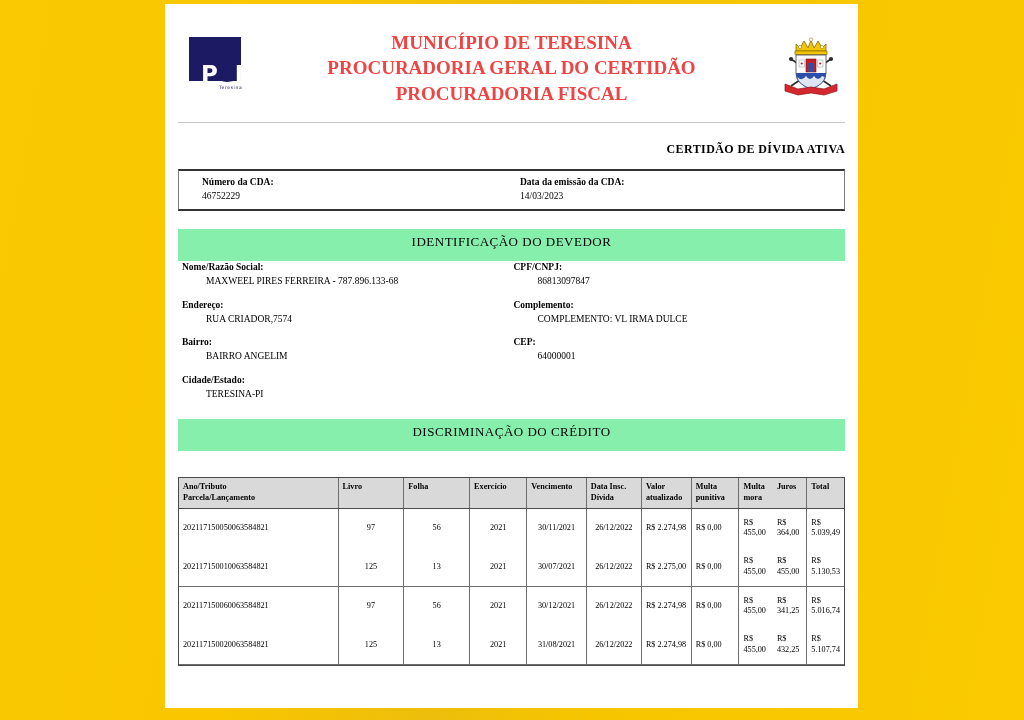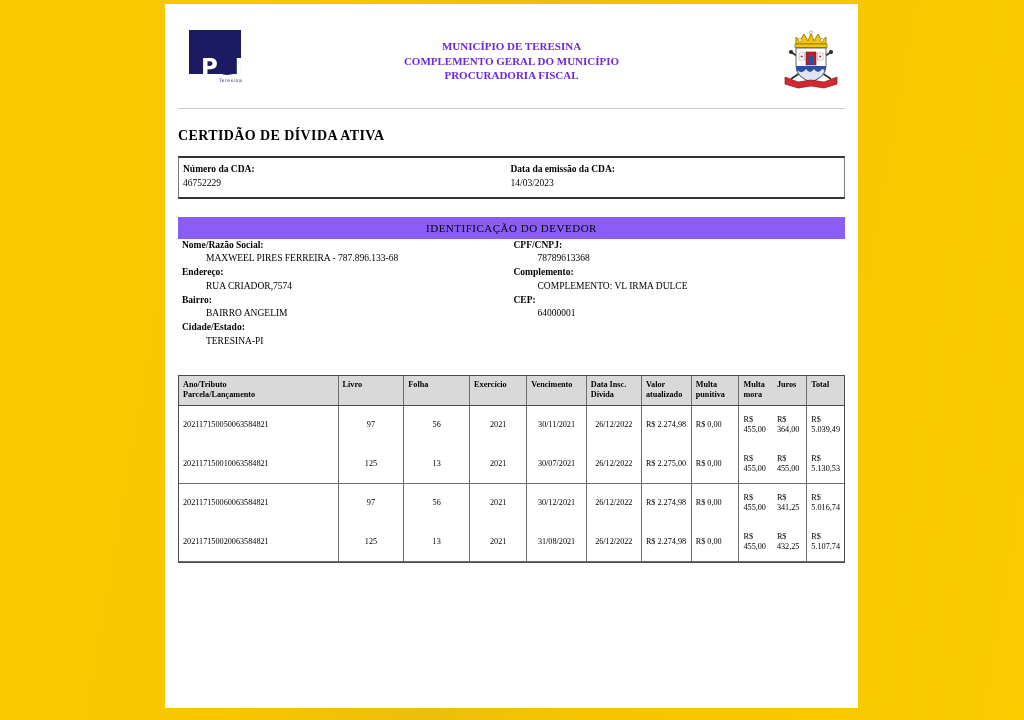--- a/index.html
+++ b/index.html
@@ -72,82 +72,82 @@
     font-family: "DejaVu Sans", sans-serif;
     font-size: 4.5px;
     letter-spacing: .6px;
     color: #1b1a63;
   }
   .header-titles {
     flex: 1 1 auto;
     text-align: center;
     font-family: "Liberation Serif", serif;
     font-weight: bold;
-    font-size: 11px;
+    font-size: 19px;
     line-height: 1.33;
-    color: #6d28d9;
+    color: #ef4444;
   }
   .crest-wrap {
     width: 110px;
     flex: 0 0 110px;
     display: flex;
     justify-content: flex-end;
     align-items: center;
   }
 
   
   .doc-title {
-    text-align: left;
-    font-weight: bold;
-    font-size: 14px;
+    text-align: right;
+    font-weight: bold;
+    font-size: 12px;
     letter-spacing: .4px;
     margin: 19px 0 12px 0;
   }
 
   
   .frame-box {
     border-top: 2px solid #333;
     border-bottom: 2px solid #333;
     border-left: 1px solid #7a7a7a;
     border-right: 1px solid #7a7a7a;
-    padding: 5px 6px 6px 4px;
+    padding: 5px 6px 6px 23px;
     display: flex;
   }
   .frame-box .col {
     flex: 1 1 50%;
   }
   .fld-label {
     font-weight: bold;
     font-size: 9.5px;
     line-height: 1.45;
   }
   .fld-value {
     font-size: 9.5px;
     line-height: 1.45;
   }
 
   
   .section-bar {
-    background: #8b5cf6;
+    background: #86efac;
     text-align: center;
-    font-size: 11px;
+    font-size: 13px;
     letter-spacing: .5px;
-    padding: 5px 0 5px 0;
+    padding: 5px 0 11px 0;
     margin: 18px 0 0 0;
   }
 
   .intro-line {
     font-size: 9px;
     margin: 16px 0 18px 2px;
   }
 
   .pair-grid {
     display: grid;
     grid-template-columns: 1fr 1fr;
-    row-gap: 0;
+    row-gap: 10px;
     margin-left: 4px;
   }
   .pair-grid .cell .k {
     font-weight: bold;
     font-size: 9.5px;
     line-height: 1.45;
   }
   .pair-grid .cell .v {
     font-size: 9.5px;
     line-height: 1.45;
@@ -224,21 +224,21 @@
     <div class="logo-wrap">
       <div class="pgm-logo">
         <div class="sq"></div>
         <div class="pgm-text"><span class="w">P</span>G<span class="w">M</span></div>
         <div class="sub">Teresina</div>
       </div>
     </div>
 
     <div class="header-titles">
       <div>MUNICÍPIO DE TERESINA</div>
-      <div>COMPLEMENTO GERAL DO MUNICÍPIO</div>
+      <div>PROCURADORIA GERAL DO CERTIDÃO</div>
       <div>PROCURADORIA FISCAL</div>
     </div>
 
     <div class="crest-wrap">
       <svg width="58" height="62" viewBox="0 0 58 62">
 
         <path d="M14 14 L14 7 L18 11 L22 4 L26 11 L29 3 L32 11 L36 4 L40 11 L44 7 L44 14 Z" fill="#f2c500" stroke="#8a6d00" stroke-width="0.8"></path>
         <circle cx="18" cy="10" r="1.6" fill="#ffffff" stroke="#8a6d00" stroke-width="0.5"></circle>
         <circle cx="29" cy="2.5" r="1.7" fill="#ffffff" stroke="#8a6d00" stroke-width="0.5"></circle>
         <circle cx="40" cy="10" r="1.6" fill="#ffffff" stroke="#8a6d00" stroke-width="0.5"></circle>
@@ -281,21 +281,21 @@
   <div class="section-bar">IDENTIFICAÇÃO DO DEVEDOR</div>
 
 
   <div class="pair-grid">
     <div class="cell">
       <div class="k">Nome/Razão Social:</div>
       <div class="v">MAXWEEL PIRES FERREIRA - 787.896.133-68</div>
     </div>
     <div class="cell">
       <div class="k">CPF/CNPJ:</div>
-      <div class="v">78789613368</div>
+      <div class="v">86813097847</div>
     </div>
     <div class="cell">
       <div class="k">Endereço:</div>
       <div class="v">RUA CRIADOR,7574</div>
     </div>
     <div class="cell">
       <div class="k">Complemento:</div>
       <div class="v">COMPLEMENTO: VL IRMA DULCE</div>
     </div>
     <div class="cell">
@@ -309,20 +309,21 @@
     <div class="cell">
       <div class="k">Cidade/Estado:</div>
       <div class="v">TERESINA-PI</div>
     </div>
     <div class="cell">
       <div class="k"></div>
       <div class="v"></div>
     </div>
   </div>
 
+  <div class="section-bar">DISCRIMINAÇÃO DO CRÉDITO</div>
 
 
   <div class="main-table-wrap">
     <table class="main">
       <colgroup>
         <col style="width:150px">
         <col style="width:62px">
         <col style="width:62px">
         <col style="width:54px">
         <col style="width:56px">

